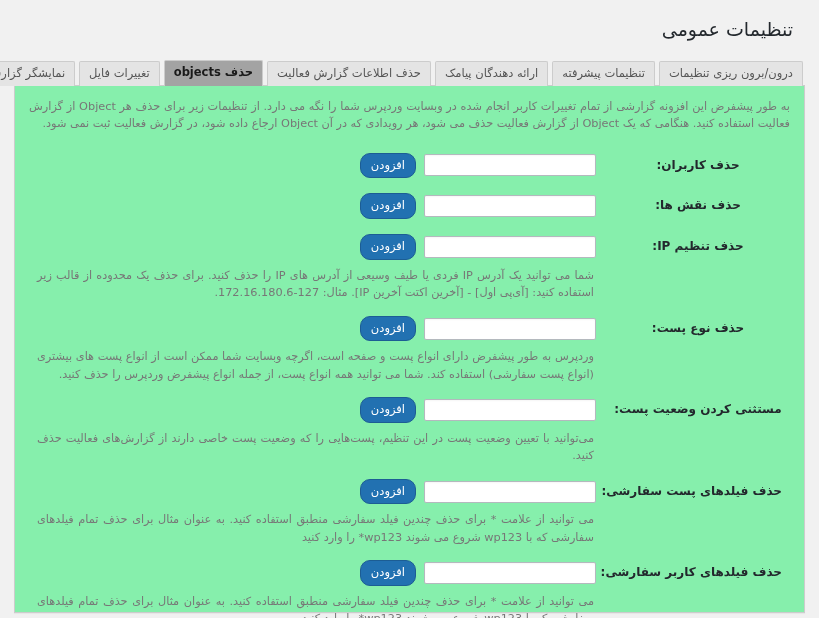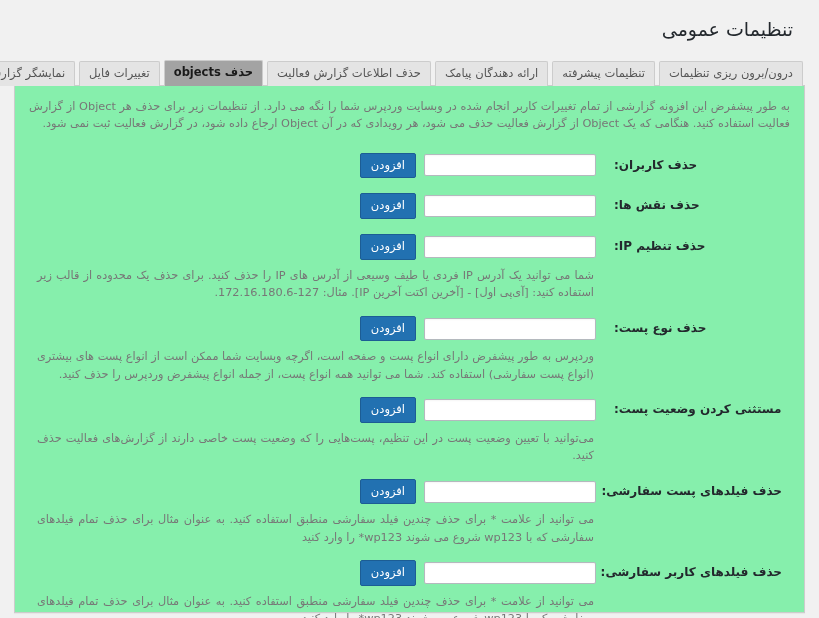--- a/index.html
+++ b/index.html
@@ -93,21 +93,21 @@
   }
 
   
   table.form-table {
     width: 100%;
     border-collapse: collapse;
     table-layout: fixed;
   }
   table.form-table th {
     width: 168px;
-    text-align: left;
+    text-align: center;
     vertical-align: top;
     padding: 12px 10px 12px 10px;
     font-size: 12px;
     font-weight: bold;
     color: #23282d;
     line-height: 1.4;
     white-space: nowrap;
   }
   table.form-table td {
     vertical-align: top;
@@ -135,21 +135,21 @@
     direction: rtl;
   }
   .btn-add {
     margin-right: 8px;
     background: #2271b1;
     border: 1px solid #1c5d94;
     color: #fff;
     font-size: 11.5px;
     line-height: 1;
     padding: 6px 10px 6px 10px;
-    border-radius: 2px;
+    border-radius: 10px;
     cursor: pointer;
     font-family: inherit;
     white-space: nowrap;
   }
 
   .help {
     font-size: 11.3px;
     line-height: 1.55;
     color: #777;
     margin: 7px 2px 2px 2px;

